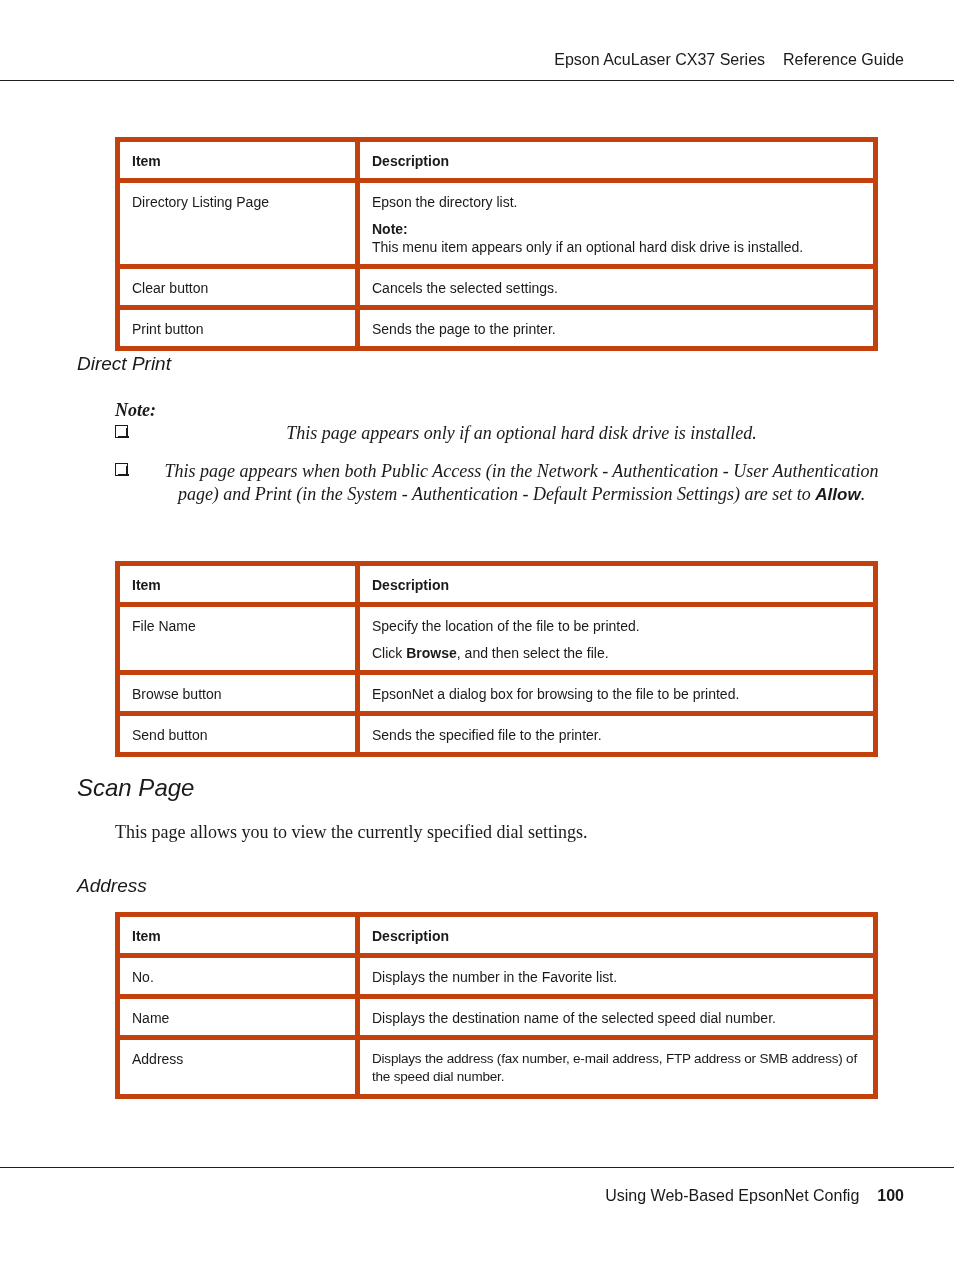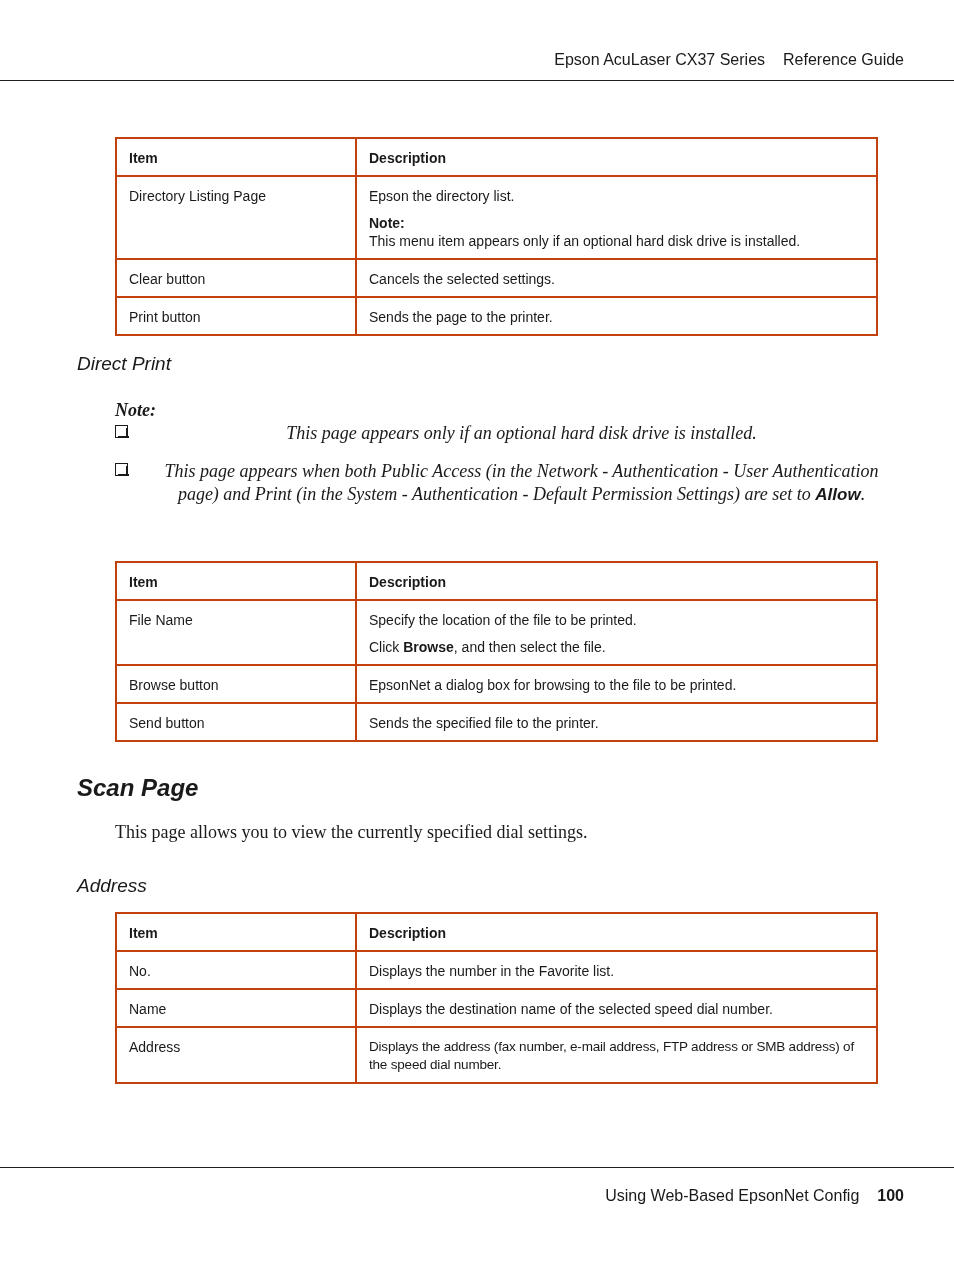--- a/index.html
+++ b/index.html
@@ -8,28 +8,28 @@
 
   .header-text { position: absolute; top: 51px; right: 50px; font-size: 16px; white-space: nowrap; }
   .header-text span + span { margin-left: 18px; }
   .header-rule { position: absolute; top: 80px; left: 0; width: 954px; height: 1px; background: #231f20; }
 
   .footer-rule { position: absolute; top: 1167px; left: 0; width: 954px; height: 1px; background: #231f20; }
   .footer-text { position: absolute; top: 1187px; right: 50px; font-size: 16px; white-space: nowrap; }
   .footer-text .pg { font-weight: bold; margin-left: 18px; }
 
   table.doc { position: absolute; left: 115px; width: 763px; border-collapse: collapse; font-size: 14px; }
-  table.doc td, table.doc th { border: 2px solid #c2410c; text-align: left; vertical-align: top; padding: 10px 12px 8px 12px; line-height: 18px; }
+  table.doc td, table.doc th { border: 5px solid #c2410c; text-align: left; vertical-align: top; padding: 10px 12px 8px 12px; line-height: 18px; }
   table.doc th { font-weight: bold; }
   table.doc col.c1 { width: 240px; }
   .cell-p + .cell-p { margin-top: 9px; }
   .note-head { font-weight: bold; margin-top: 9px; }
 
   h3.sub { position: absolute; left: 77px; font-size: 19px; font-style: italic; font-weight: normal; }
-  h2.sec { position: absolute; left: 77px; font-size: 24px; font-style: italic; font-weight: bold; }
+  h2.sec { position: absolute; left: 77px; font-size: 24px; font-style: italic; font-weight: normal; }
 
   .note-block { position: absolute; left: 115px; width: 770px; font-family: "Liberation Serif", serif; font-style: italic; font-size: 18px; }
   .note-label { font-weight: bold; font-style: italic; }
   .note-item { position: relative; padding-left: 43px; line-height: 23px; text-align: center; }
   .note-item .box { position: absolute; left: 0; top: 3px; width: 14px; height: 14px; }
   .note-item .box::before { content: ""; position: absolute; left: 0; top: 0; width: 11px; height: 11px; border: 1.5px solid #1a1a1a; }
   .note-item .box::after { content: ""; position: absolute; left: 3px; top: 11px; width: 11px; height: 2px; background: #1a1a1a; }
   .note-item .box i { position: absolute; left: 11px; top: 3px; width: 2px; height: 10px; background: #1a1a1a; }
   .allow { font-family: "Liberation Sans", sans-serif; font-weight: bold; font-style: italic; font-size: 17px; }
 

